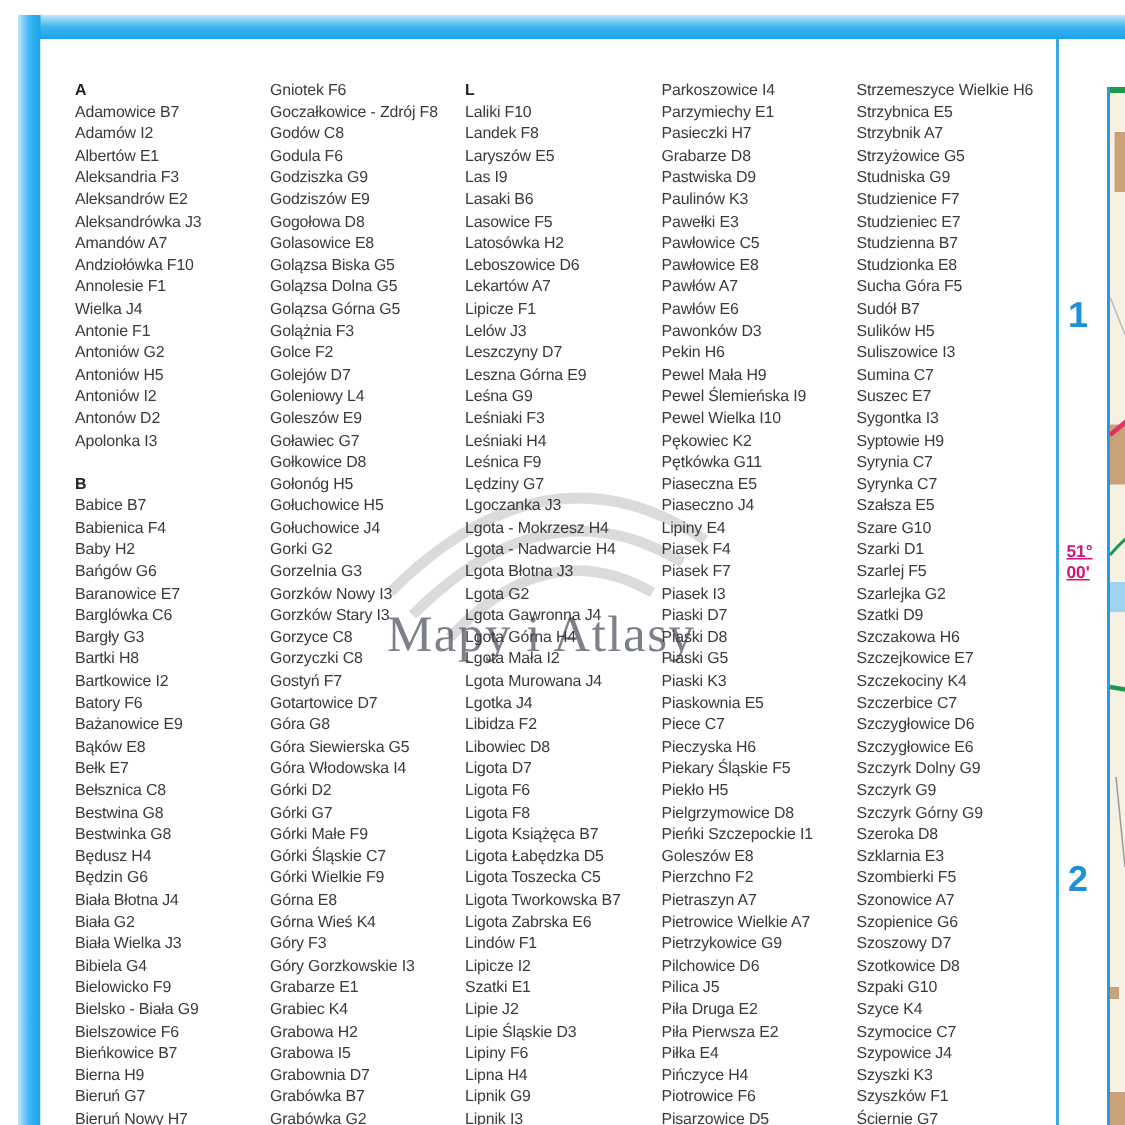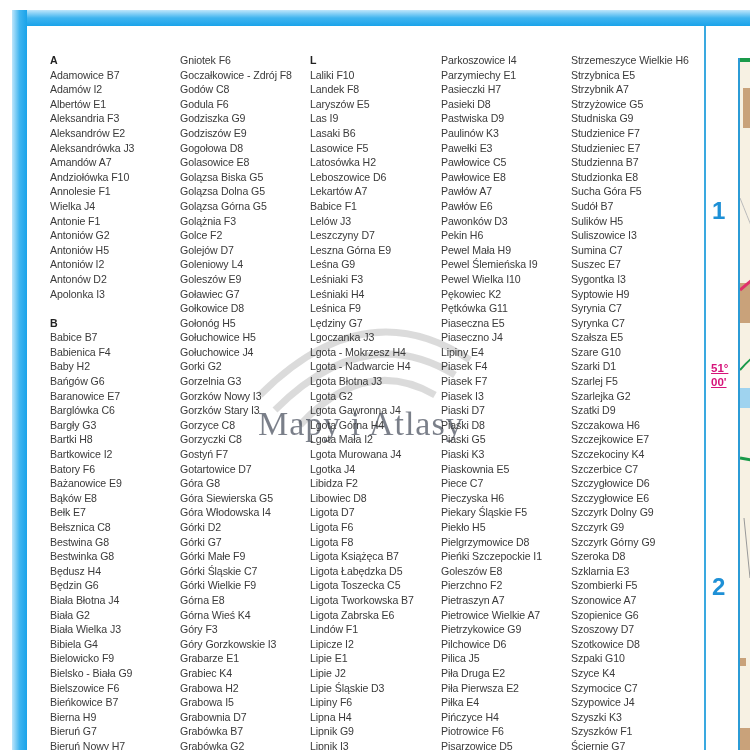--- a/index.html
+++ b/index.html
@@ -177,21 +177,21 @@
       <span class="letter">L</span>
       <span class="entry">Laliki F10</span>
       <span class="entry">Landek F8</span>
       <span class="entry">Laryszów E5</span>
       <span class="entry">Las I9</span>
       <span class="entry">Lasaki B6</span>
       <span class="entry">Lasowice F5</span>
       <span class="entry">Latosówka H2</span>
       <span class="entry">Leboszowice D6</span>
       <span class="entry">Lekartów A7</span>
-      <span class="entry">Babice F1</span>
+      <span class="entry">Lipicze F1</span>
       <span class="entry">Lelów J3</span>
       <span class="entry">Leszczyny D7</span>
       <span class="entry">Leszna Górna E9</span>
       <span class="entry">Leśna G9</span>
       <span class="entry">Leśniaki F3</span>
       <span class="entry">Leśniaki H4</span>
       <span class="entry">Leśnica F9</span>
       <span class="entry">Lędziny G7</span>
       <span class="entry">Lgoczanka J3</span>
       <span class="entry">Lgota - Mokrzesz H4</span>
@@ -208,33 +208,33 @@
       <span class="entry">Ligota D7</span>
       <span class="entry">Ligota F6</span>
       <span class="entry">Ligota F8</span>
       <span class="entry">Ligota Książęca B7</span>
       <span class="entry">Ligota Łabędzka D5</span>
       <span class="entry">Ligota Toszecka C5</span>
       <span class="entry">Ligota Tworkowska B7</span>
       <span class="entry">Ligota Zabrska E6</span>
       <span class="entry">Lindów F1</span>
       <span class="entry">Lipicze I2</span>
-      <span class="entry">Lipie E1</span>
+      <span class="entry">Szatki E1</span>
       <span class="entry">Lipie J2</span>
       <span class="entry">Lipie Śląskie D3</span>
       <span class="entry">Lipiny F6</span>
       <span class="entry">Lipna H4</span>
       <span class="entry">Lipnik G9</span>
       <span class="entry">Lipnik I3</span>
     </div>
   <div class="col" id="col3" style="left:391px">
       <span class="entry">Parkoszowice I4</span>
       <span class="entry">Parzymiechy E1</span>
       <span class="entry">Pasieczki H7</span>
-      <span class="entry">Pasieki D8</span>
+      <span class="entry">Grabarze D8</span>
       <span class="entry">Pastwiska D9</span>
       <span class="entry">Paulinów K3</span>
       <span class="entry">Pawełki E3</span>
       <span class="entry">Pawłowice C5</span>
       <span class="entry">Pawłowice E8</span>
       <span class="entry">Pawłów A7</span>
       <span class="entry">Pawłów E6</span>
       <span class="entry">Pawonków D3</span>
       <span class="entry">Pekin H6</span>
       <span class="entry">Pewel Mała H9</span>

